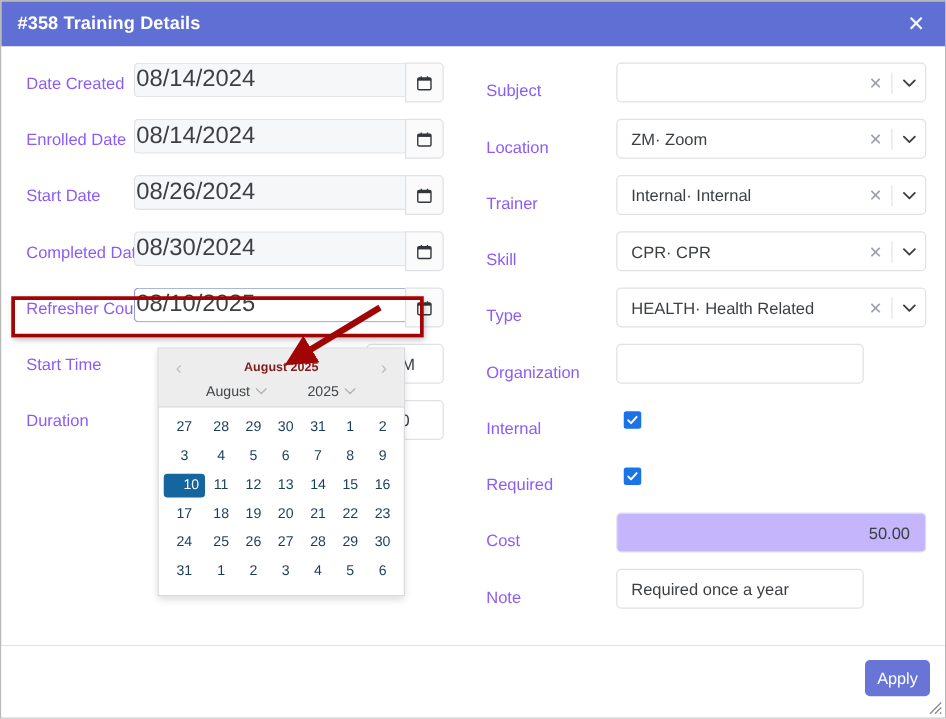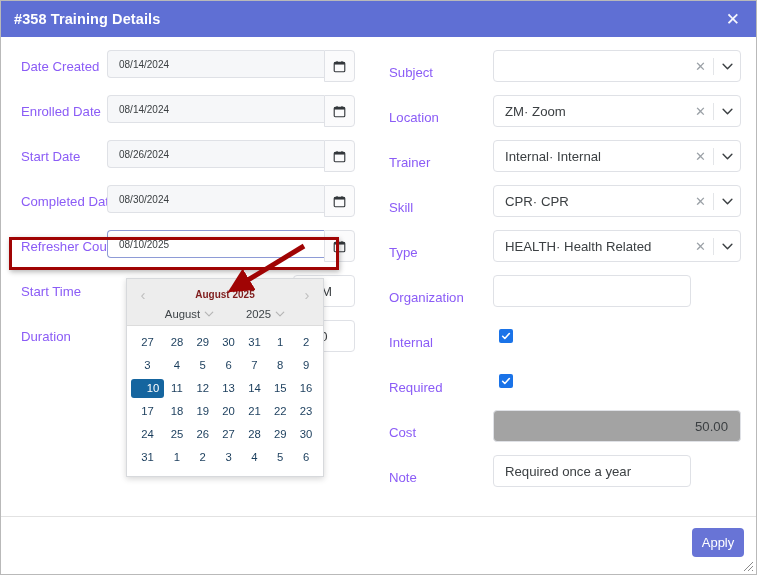--- a/index.html
+++ b/index.html
@@ -109,22 +109,22 @@
   .date-input {
     flex: 1 1 auto;
     height: 28px;
     box-sizing: border-box;
     border: 1px solid #dfe1e6;
     border-right: none;
     border-radius: 4px 0 0 4px;
     background: #f6f7f9;
     display: flex;
     align-items: center;
-    padding-left: 11px;
-    font-size: 10px;
+    padding-left: 1px;
+    font-size: 19px;
     color: #3c4043;
   }
   .date-btn {
     width: 31px;
     flex: 0 0 31px;
     height: 32px;
     box-sizing: border-box;
     border: 1px solid #dfe1e6;
     border-radius: 0 4px 4px 0;
     background: #fbfbfc;
@@ -175,21 +175,21 @@
     cursor: pointer;
   }
   .text-input {
     width: 198px;
     padding-left: 11px;
     background: #ffffff;
   }
   .num-input {
     width: 248px;
     padding-right: 12px;
-    background: #a3a3a3;
+    background: #c4b5fd;
     justify-content: flex-end;
   }
   .chk {
     width: 14px;
     height: 14px;
     background: #1a73e8;
     border-radius: 2px;
     display: flex;
     align-items: center;
     justify-content: center;

